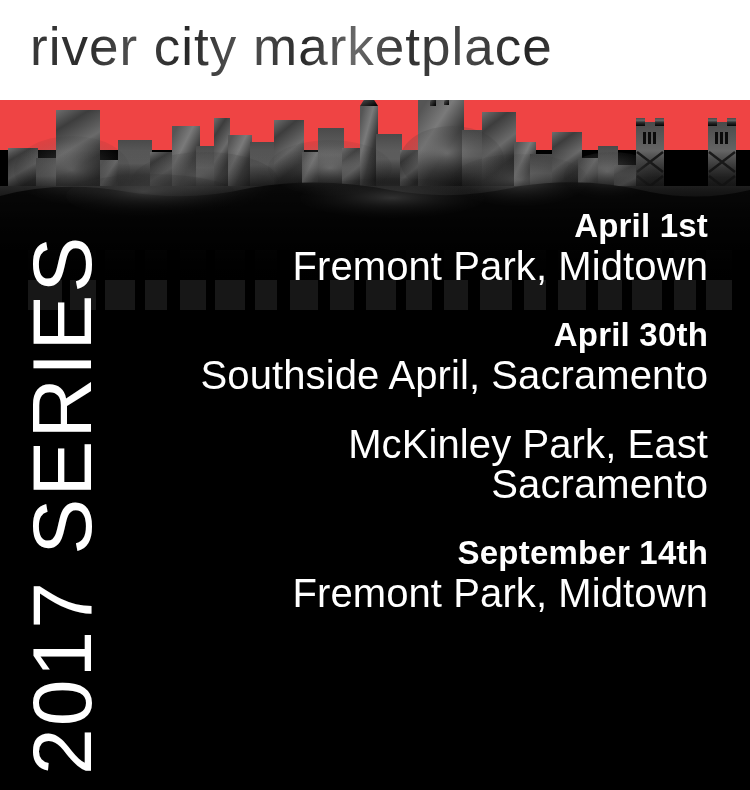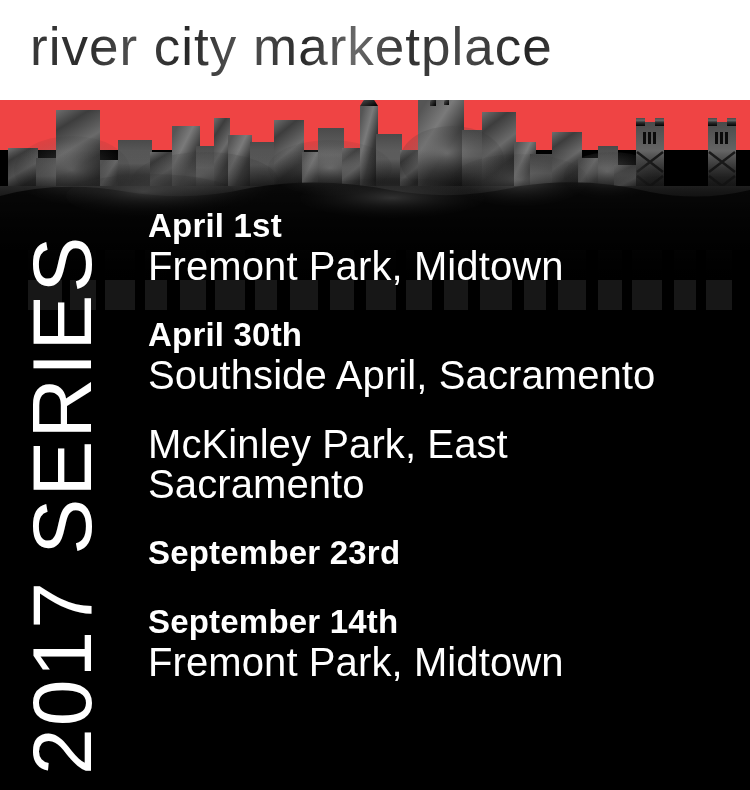--- a/index.html
+++ b/index.html
@@ -104,21 +104,21 @@
     white-space: nowrap;
     z-index: 10;
   }
 
   
   .events {
     position: absolute;
     right: 42px;
     top: 206px;
     width: 560px;
-    text-align: left;
+    text-align: right;
     z-index: 10;
   }
   .event-block { margin-bottom: 29px; }
   .event-block:last-child { margin-bottom: 0; }
   .event-date {
     font-size: 33px;
     line-height: 40px;
     font-weight: 700;
     letter-spacing: 0.2px;
     color: #ffffff;
@@ -361,21 +361,20 @@
     <div class="event-block">
       <div class="event-date">April 30th</div>
       <div class="event-location">Southside April, Sacramento</div>
     </div>
 
     <div class="event-block">
       <div class="event-location">McKinley Park, East Sacramento</div>
     </div>
 
     <div class="event-block">
-      <div class="event-date">September 23rd</div>
     </div>
 
     <div class="event-block">
       <div class="event-date">September 14th</div>
       <div class="event-location">Fremont Park, Midtown</div>
     </div>
 
   </div>
 
 

